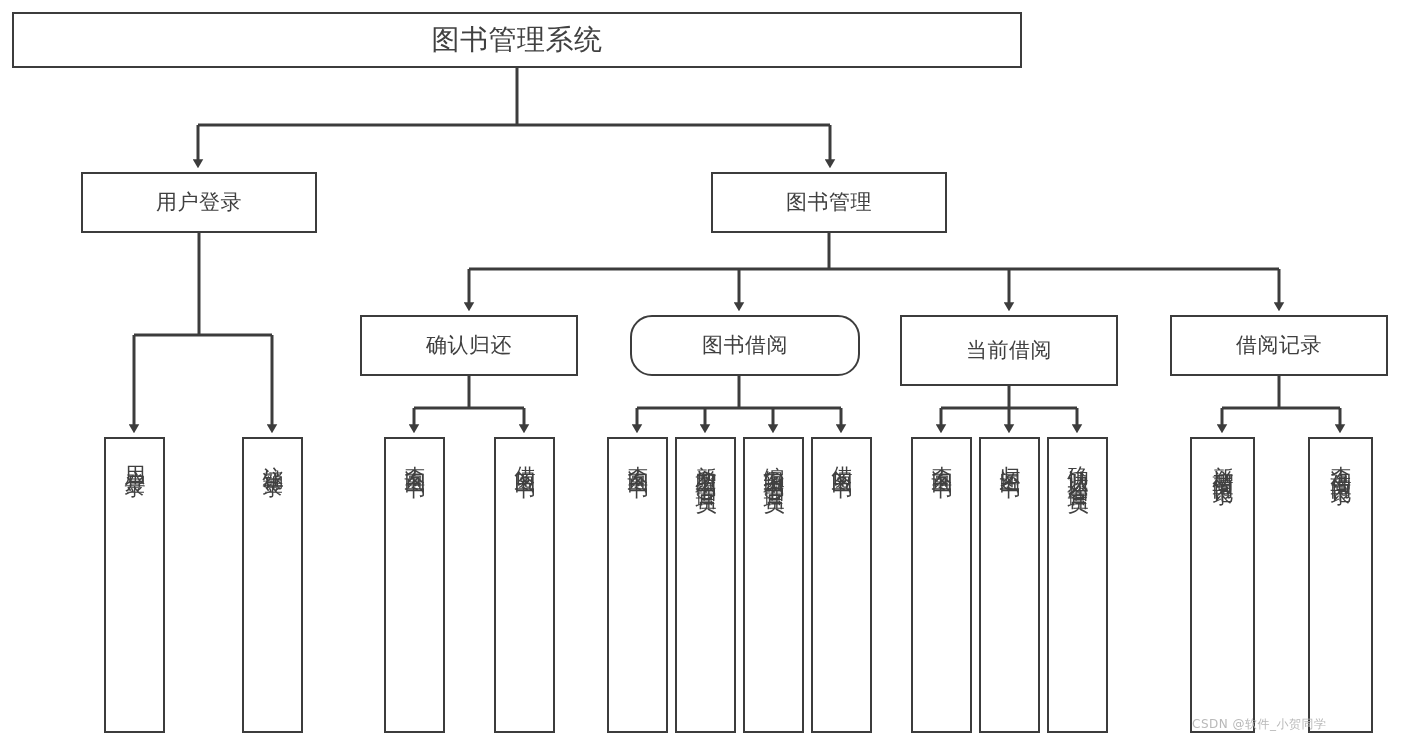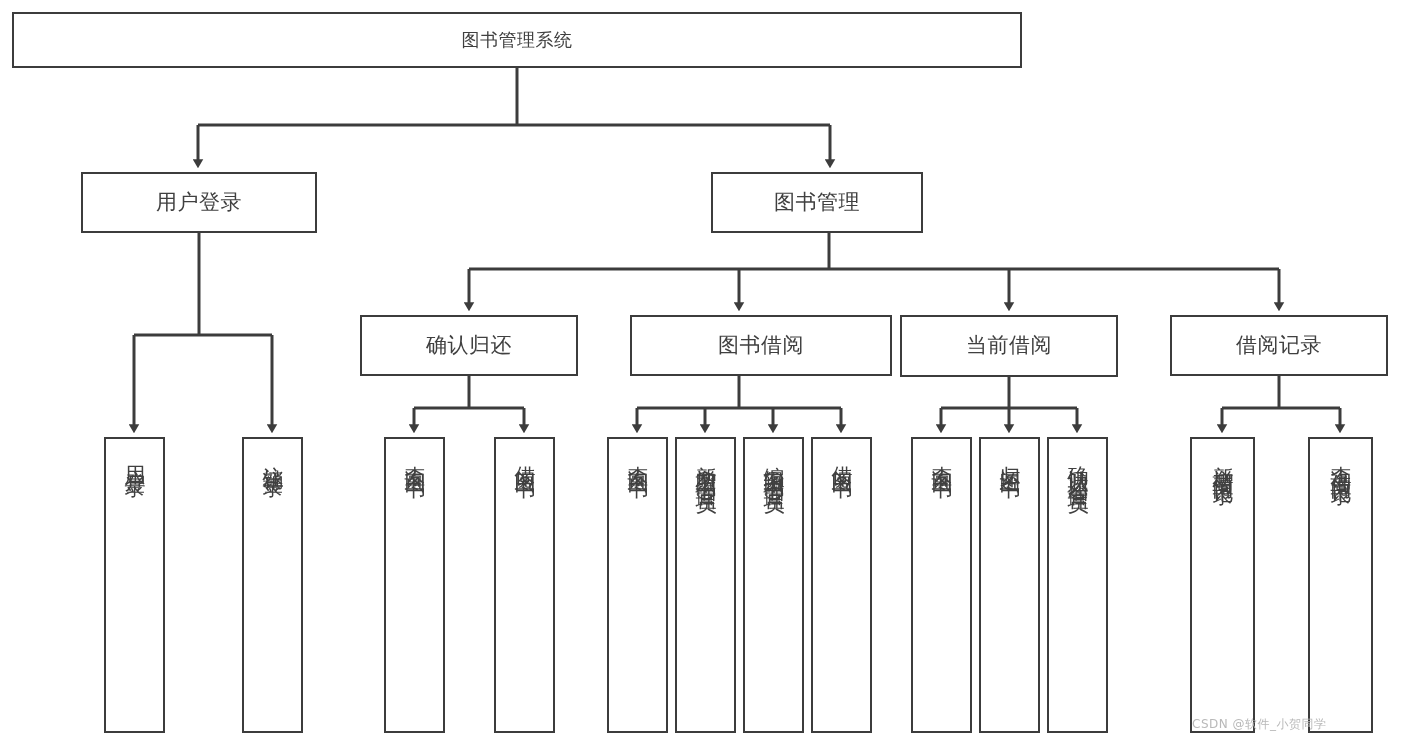--- a/index.html
+++ b/index.html
@@ -42,21 +42,21 @@
     text-align: center;
     line-height: 1.12;
     letter-spacing: 0.5px;
   }
   
   .node.horiz .label {
     writing-mode: horizontal-tb;
     font-size: 21px;
   }
   .node.root .label {
-    font-size: 18px;
+    font-size: 28px;
   }
   
   .node.vert {
     align-items: flex-start;
     justify-content: center;
     padding-top: 10px;
   }
   .node.vert .label {
     writing-mode: vertical-rl;
     text-orientation: upright;
@@ -128,31 +128,31 @@
     </g>
   </svg>
 
   <div class="node horiz root" style="left:12px; top:12px; width:1010px; height:56px;">
     <span class="label">图书管理系统</span>
   </div>
 
   <div class="node horiz" style="left:81px; top:172px; width:236px; height:61px;">
     <span class="label">用户登录</span>
   </div>
-  <div class="node horiz" style="left:711px; top:172px; width:212px; height:61px;">
+  <div class="node horiz" style="left:711px; top:172px; width:236px; height:61px;">
     <span class="label">图书管理</span>
   </div>
 
   <div class="node horiz" style="left:360px; top:315px; width:218px; height:61px;">
     <span class="label">确认归还</span>
   </div>
-  <div class="node horiz" style="left:630px; top:315px; width:262px; height:61px;">
+  <div class="node horiz" style="left:630px; top:315px; width:230px; height:61px;border-radius:22px;">
     <span class="label">图书借阅</span>
   </div>
-  <div class="node horiz" style="left:900px; top:315px; width:218px; height:62px;align-items:center;">
+  <div class="node horiz" style="left:900px; top:315px; width:218px; height:71px;align-items:center;">
     <span class="label">当前借阅</span>
   </div>
   <div class="node horiz" style="left:1170px; top:315px; width:218px; height:61px;">
     <span class="label">借阅记录</span>
   </div>
 
   <div class="node vert" style="left:104px; top:437px; width:61px; height:296px;">
     <span class="label">用户登录</span>
   </div>
   <div class="node vert" style="left:242px; top:437px; width:61px; height:296px;">

